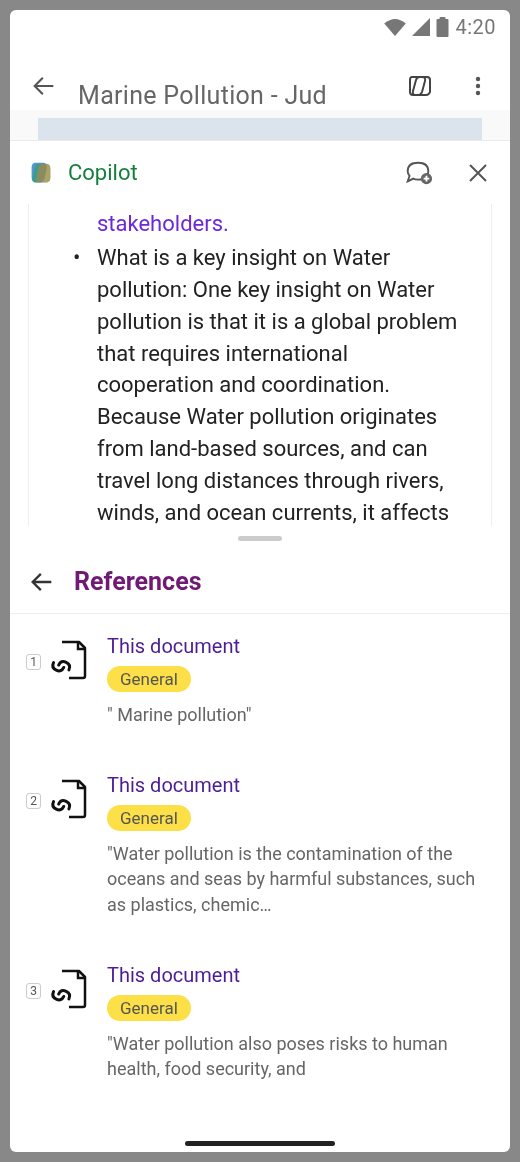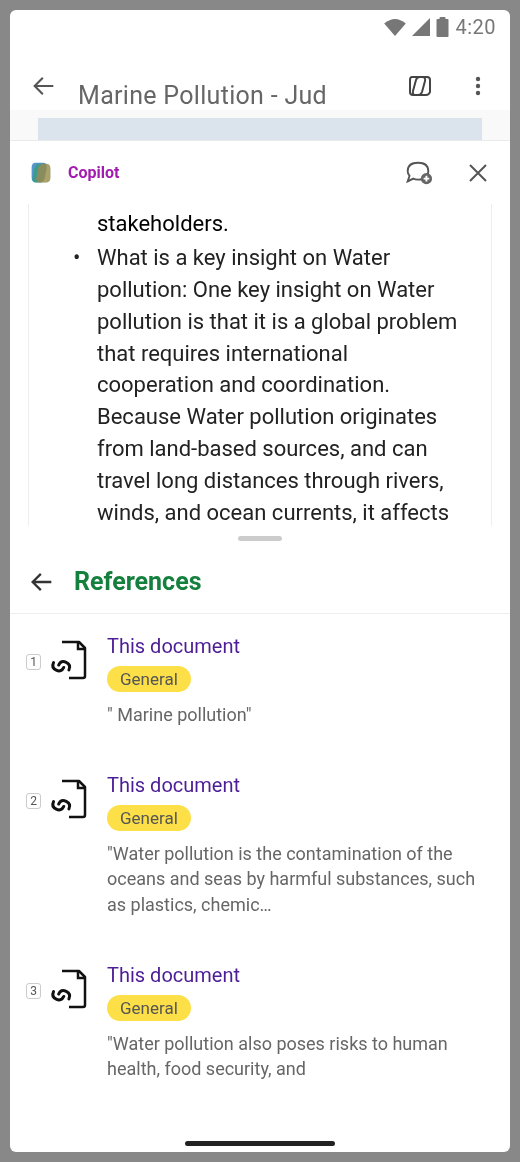--- a/index.html
+++ b/index.html
@@ -82,42 +82,42 @@
     .copilot-header {
       height: 64px;
       display: flex;
       align-items: center;
       padding: 0 8px 0 16px;
       gap: 12px;
       border-top: 1px solid #eaeaea;
     }
     .copilot-title {
       flex: 1;
-      font-size: 16px;
-      font-weight: 700;
-      color: #a21caf;
+      font-size: 22px;
+      font-weight: 400;
+      color: #15803d;
     }
     .conversation-body {
       flex: 1;
       overflow: hidden;
       display: flex;
       flex-direction: column;
     }
     .message-area {
       padding: 4px 22px 8px 22px;
       border-left: 1px solid #eee;
       border-right: 1px solid #eee;
       margin: 0 18px;
       height: 322px;
       overflow: hidden;
     }
     .message-text {
       font-size: 22px;
       line-height: 1.45;
-      color: #000000;
+      color: #6d28d9;
       padding-left: 46px;
     }
     .bullet-row {
       display: flex;
       padding-left: 22px;
       margin-top: 2px;
     }
     .bullet-dot {
       width: 24px;
       font-size: 22px;
@@ -155,21 +155,21 @@
       height: 64px;
       display: flex;
       align-items: center;
       padding: 0 8px;
       gap: 8px;
       border-bottom: 1px solid #eee;
     }
     .references-title {
       font-size: 25px;
       font-weight: 700;
-      color: #15803d;
+      color: #701a75;
     }
     .references-list {
       flex: 1;
       overflow: hidden;
       padding: 20px 16px 0 16px;
     }
     .reference-item {
       display: flex;
       gap: 14px;
       margin-bottom: 46px;

